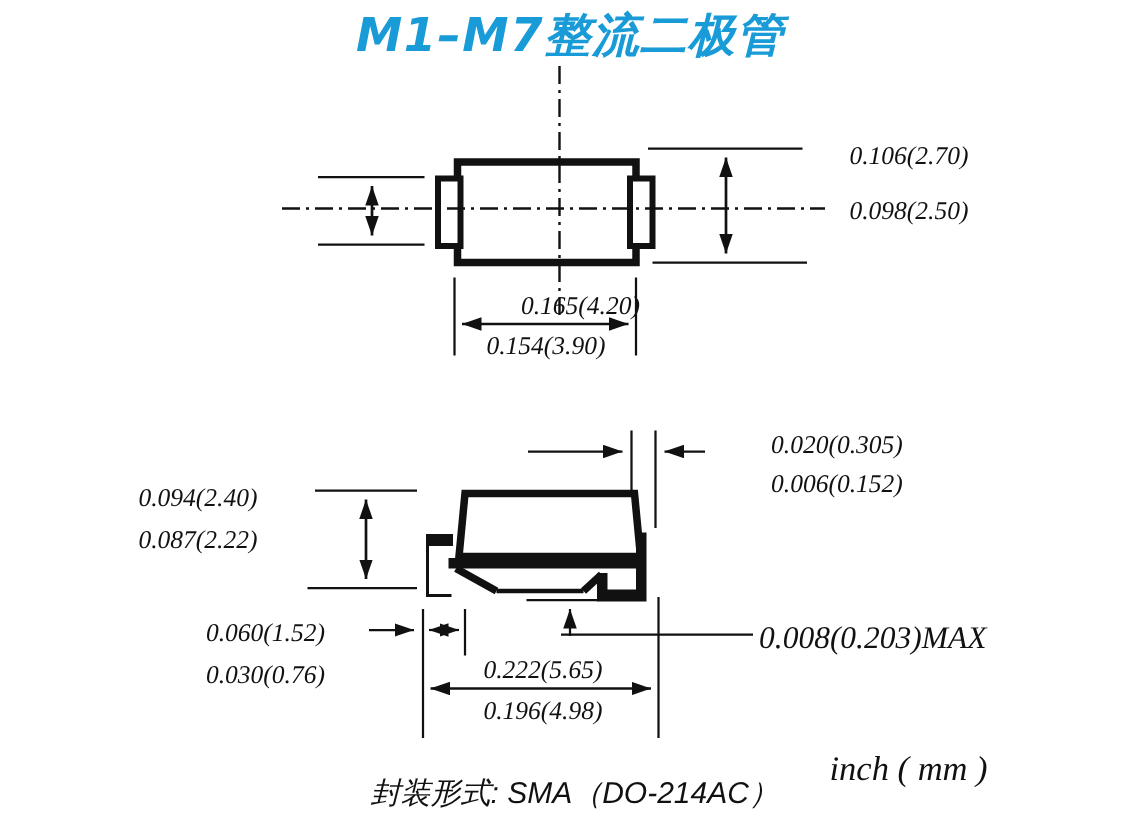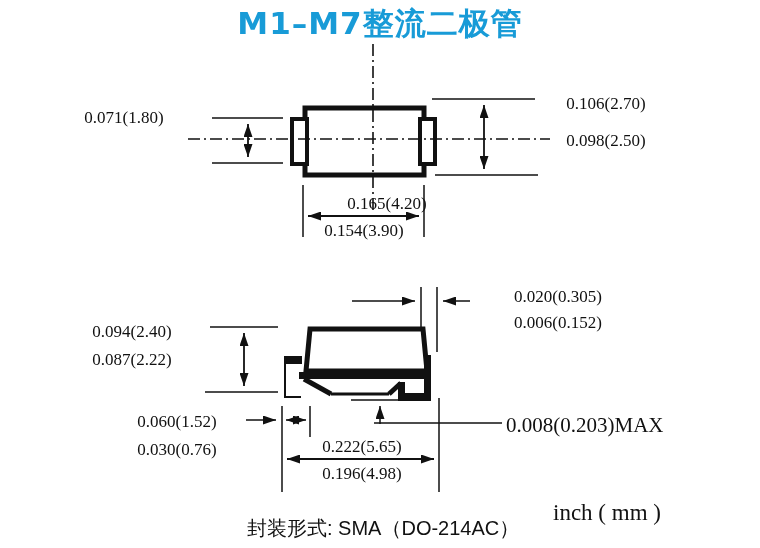--- a/index.html
+++ b/index.html
@@ -1,18 +1,18 @@
 <!DOCTYPE html>
 <html><head>
 <meta charset="utf-8">
 <style>
   html,body{margin:0;padding:0;background:#ffffff;}
   #stage{
     position:relative;width:760px;height:548px;background:#ffffff;
-    overflow:hidden;font-family:"Liberation Serif",serif;color:#111;
+    overflow:hidden;font-family:"Liberation Serif",serif;color:#111;font-style:italic;
   }
   #lineart{position:absolute;left:0;top:0;}
   .title{
     position:absolute;left:0;top:3px;width:760px;text-align:center;
     font-family:"DejaVu Sans",sans-serif;font-weight:bold;font-size:31px;
     letter-spacing:1px;
   }
   .dim{
     position:absolute;text-align:center;font-size:17px;line-height:1;
     white-space:nowrap;
@@ -114,21 +114,20 @@
         <line x1="351" y1="400" x2="399" y2="400"></line>
         <line x1="380" y1="424" x2="380" y2="406" marker-end="url(#ah)"></line>
         <line x1="374" y1="423" x2="502" y2="423"></line>
       </g>
     </g>
   </svg>
 
   <div class="title" style="color: rgb(24, 155, 215);">M1–M7整流二极管</div>
 
   <div class="dim" style="left:68px;top:105px;width:112px;">
-    <span class="row" style="height:28px;line-height:26px;">0.071(1.80)</span>
     <span class="bar"></span>
   </div>
 
   <div class="dim" style="left:550px;top:90px;width:112px;">
     <span class="row" style="height:32px;line-height:28px;">0.106(2.70)</span>
     <span class="bar"></span>
     <span class="row" style="height:30px;line-height:38px;">0.098(2.50)</span>
   </div>
 
   <div class="dim" style="left:305px;top:193px;width:118px;height:22px;line-height:22px;margin-left:23px;">0.165(4.20)</div>

